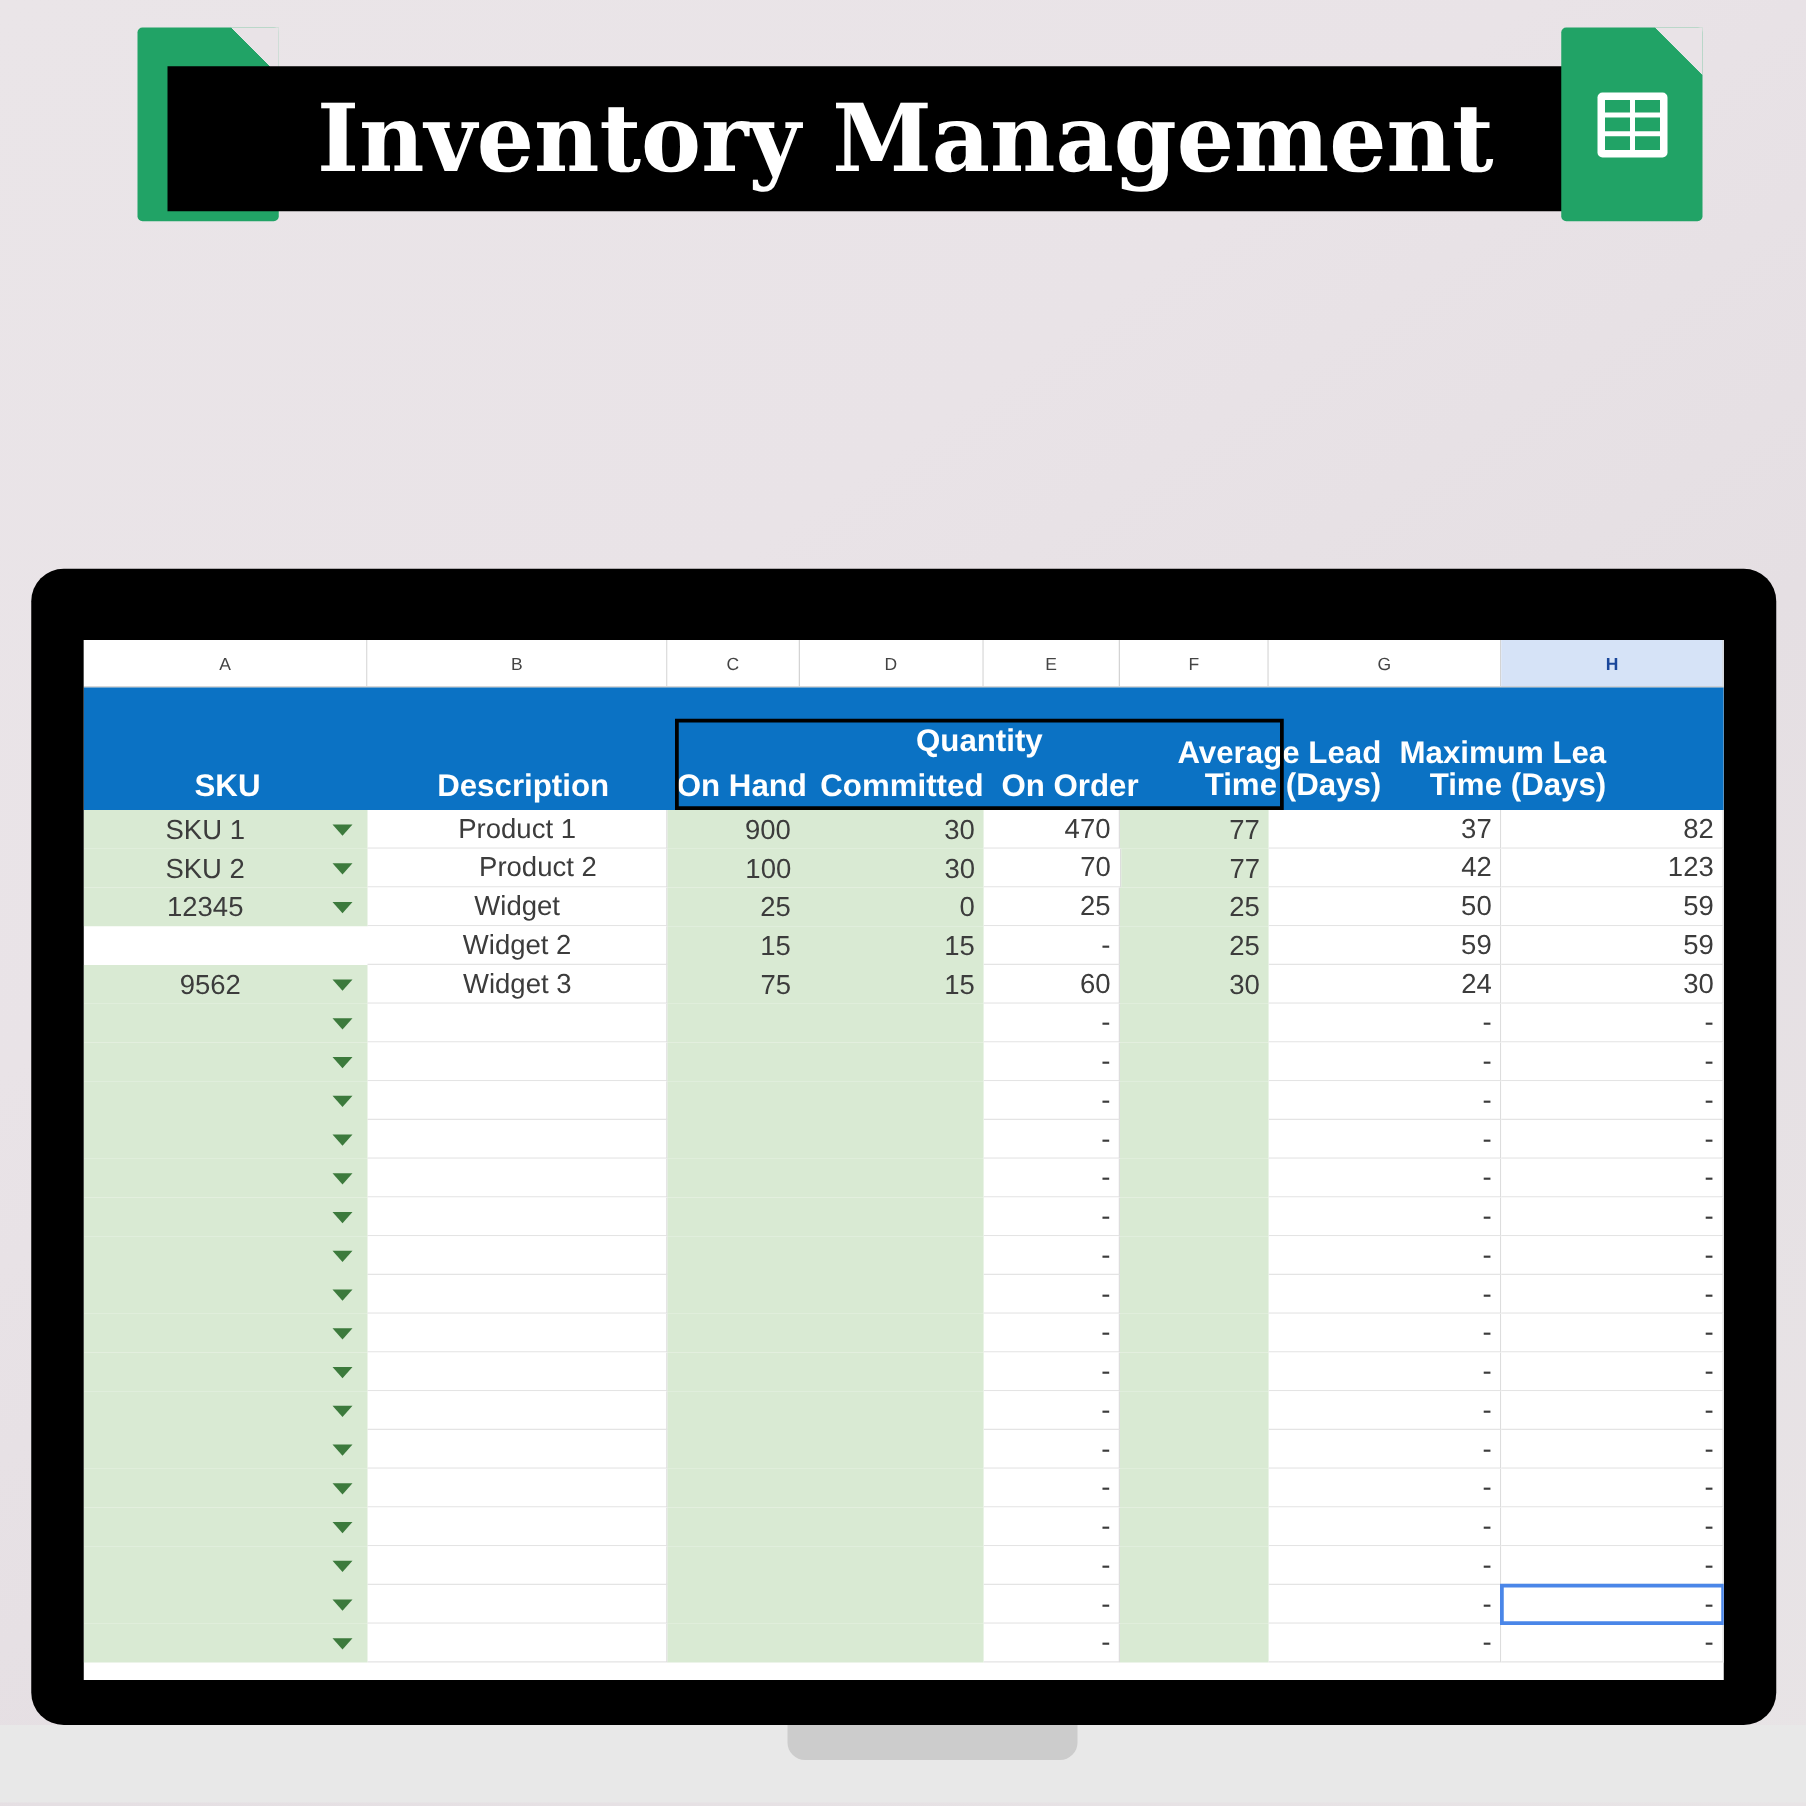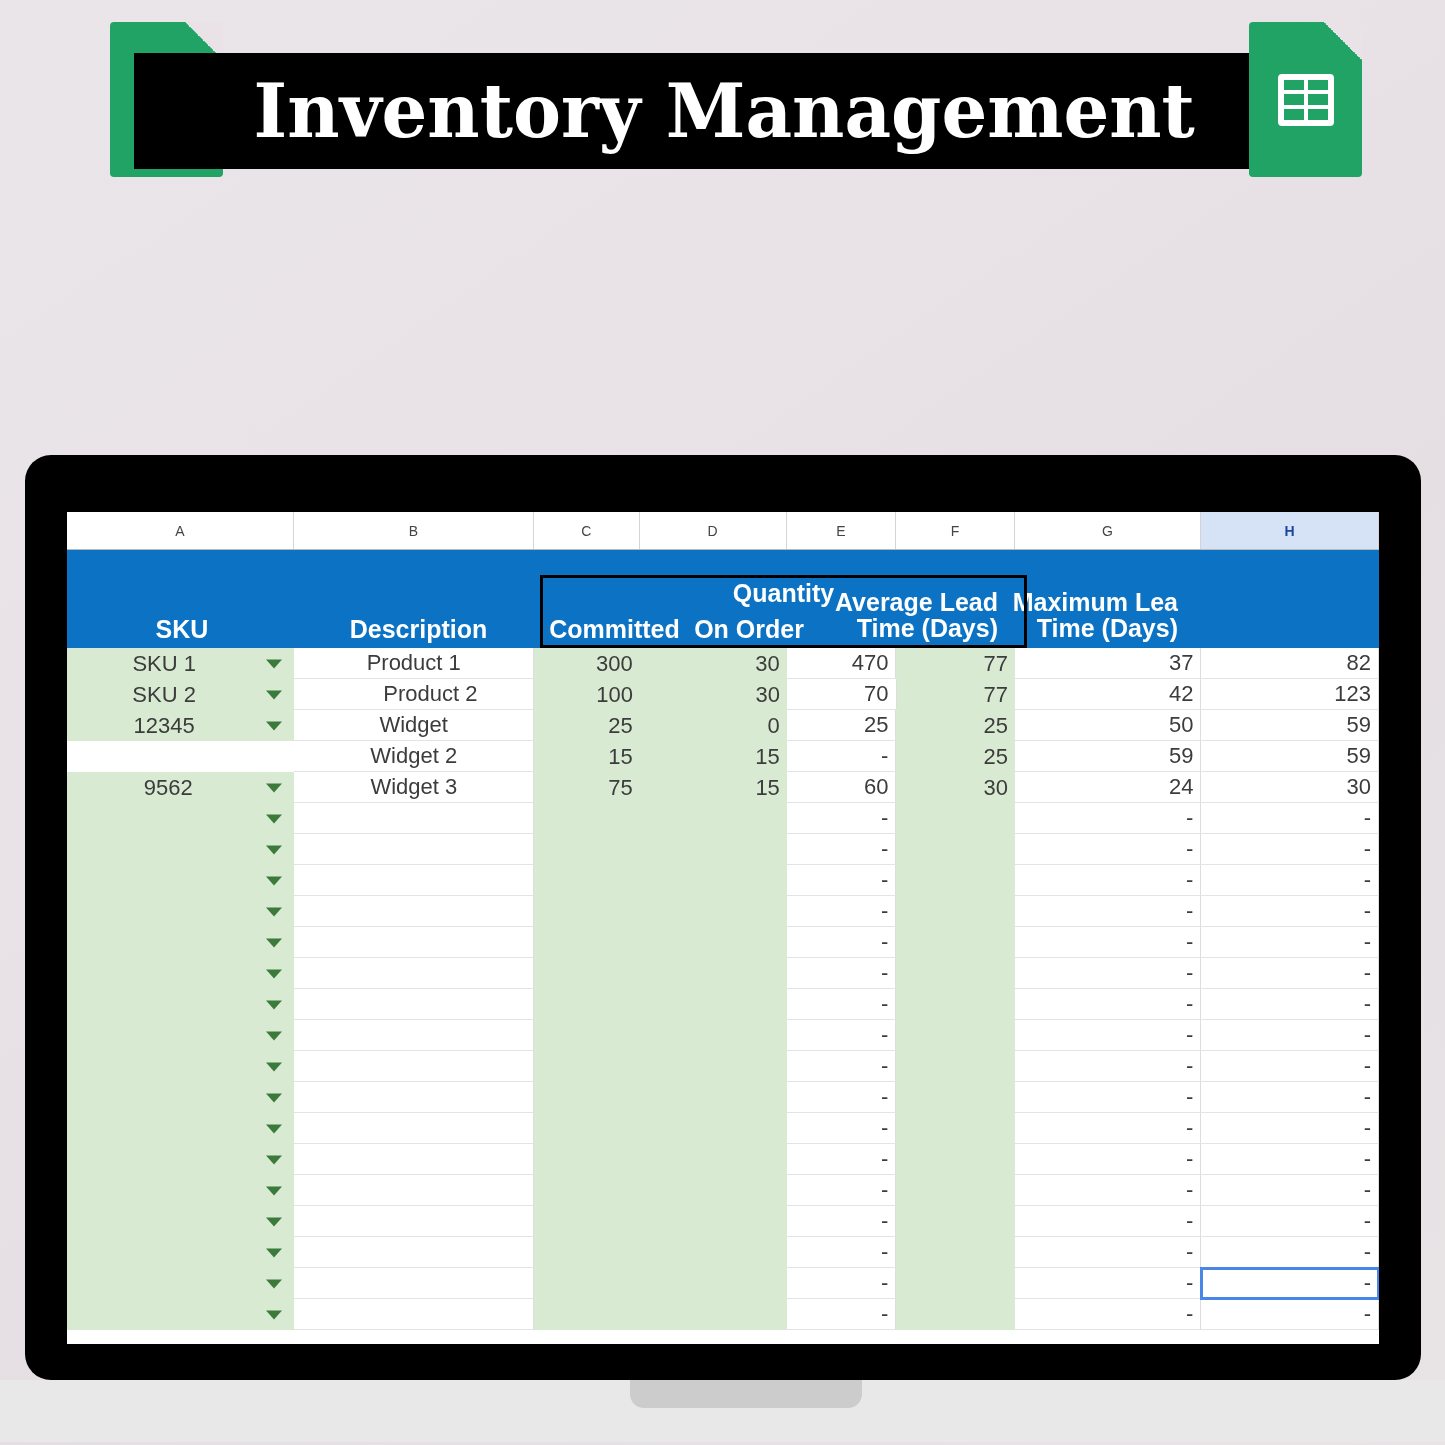--- a/index.html
+++ b/index.html
@@ -349,40 +349,41 @@
         <div class="ch" style="width: 149px;">D</div>
         <div class="ch" style="width: 111px;">E</div>
         <div class="ch" style="width: 120px;">F</div>
         <div class="ch" style="width: 189px;">G</div>
         <div class="ch sel" style="width: 180px;">H</div>
       </div>
 
     <div class="hdr">
       <div class="hc" style="width:230px">SKU</div>
       <div class="hc" style="width:243px">Description</div>
+      <div class="hc" style="width:107px">On Hand</div>
       <div class="hc" style="width:149px">Committed</div>
       <div class="hc" style="width:120px">On Order</div>
       <div class="hc two" style="width:189px;flex-direction:column;justify-content:flex-end">
         <span>Average Lead</span>
         <span>Time (Days)</span>
       </div>
       <div class="hc two" style="width:180px;flex-direction:column;justify-content:flex-end">
         <span>Maximum Lea</span>
         <span>Time (Days)</span>
       </div>
 
       <div class="quantity-box" style="left:473px;width:487px"></div>
       <div class="quantity-label" style="left:473px;width:487px">Quantity</div>
     </div>
 
     <div class="grid-body" id="gridbody">
         <div class="grow">
           <div class="cell green sku" style="width: 230px;">SKU 1<span class="caret"></span></div>
           <div class="cell center" style="width: 243px;">Product 1</div>
-          <div class="cell green right" style="width: 107px;">300</div>
+          <div class="cell green right" style="width: 107px;">900</div>
           <div class="cell green right" style="width: 149px;">30</div>
           <div class="cell right" style="width: 111px;">470</div>
           <div class="cell green right" style="width: 120px;">77</div>
           <div class="cell right" style="width: 189px;">37</div>
           <div class="cell right" style="width: 180px;">82</div>
         </div>
         <div class="grow">
           <div class="cell green sku" style="width: 230px;">SKU 2<span class="caret"></span></div>
           <div class="cell center" style="width: 243px; padding-left: 40px;">Product 2</div>
           <div class="cell green right" style="width: 107px;">100</div>

